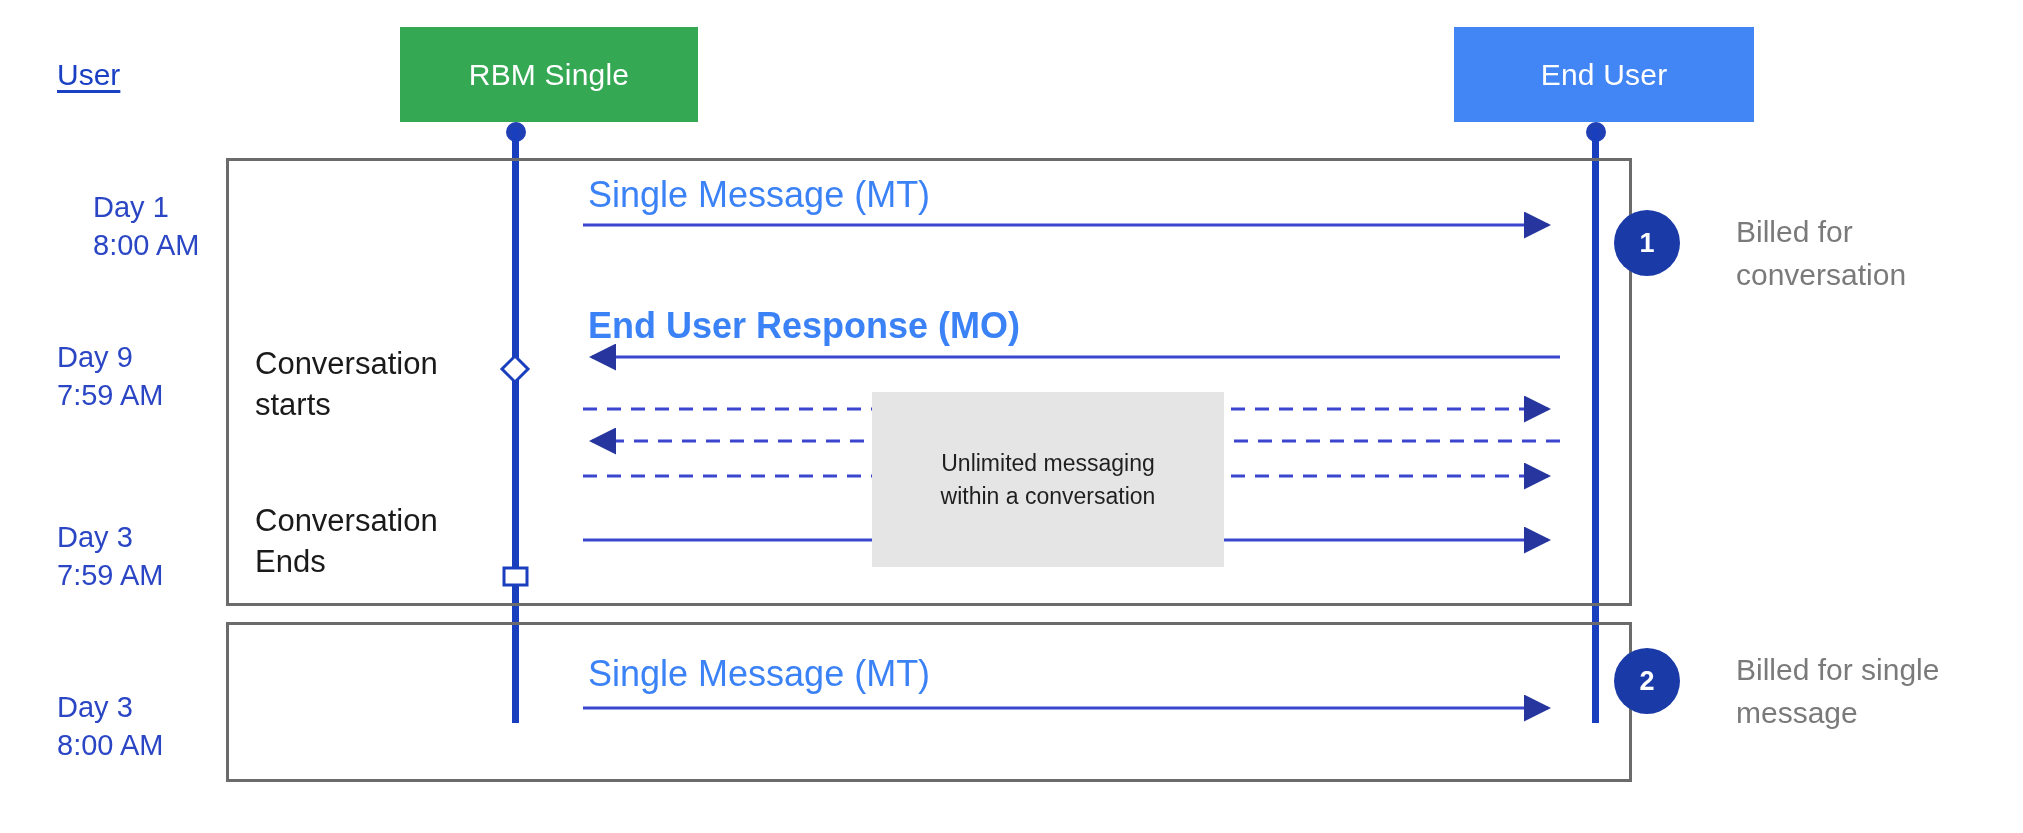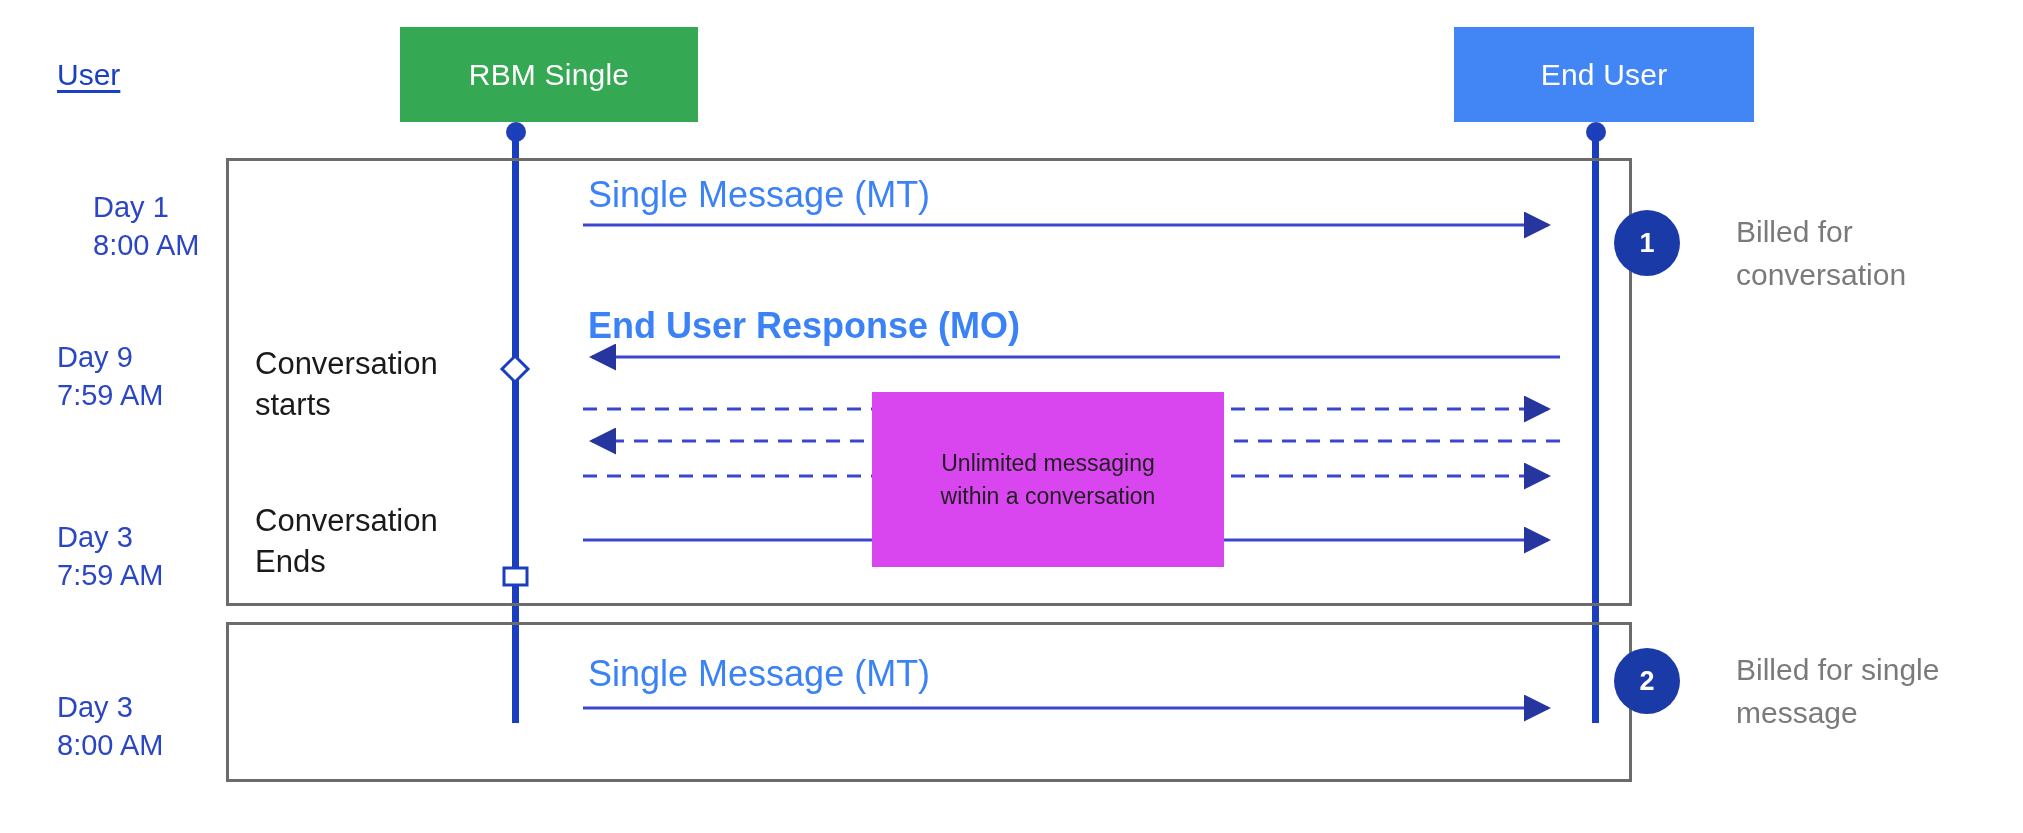--- a/index.html
+++ b/index.html
@@ -11,21 +11,21 @@
   .lifeline{background:#1a3fbe;}
   .lifeline-dot{border-radius:50%;background:#1f3fb5;}
 
   .frame{border:3px solid #6b6b6b;box-sizing:border-box;background:transparent;}
 
   .time-link{color:#1a41c4;font-size:30px;text-decoration:underline;text-underline-offset:5px;}
   .time-label{color:#2b46c4;font-size:29px;line-height:38px;white-space:pre-line;}
   .stage-label{color:#1a1a1a;font-size:31px;line-height:41px;white-space:pre-line;}
   .msg-label{color:#3b82f6;font-size:36px;white-space:nowrap;}
 
-  .note-box{background:#d946ef;display:flex;flex-direction:column;align-items:center;justify-content:center;}
+  .note-box{background:#e5e5e5;display:flex;flex-direction:column;align-items:center;justify-content:center;}
   .note-text{color:#1f1f1f;font-size:23px;line-height:33px;text-align:center;white-space:pre-line;}
 
   .badge{border-radius:50%;background:#1a3aa8;color:#fff;display:flex;align-items:center;justify-content:center;font-size:27px;font-weight:bold;}
   .billed{color:#7a7a7a;font-size:30px;line-height:43px;white-space:pre-line;}
 
   svg.arrows{position:absolute;left:0;top:0;width:2023px;height:833px;overflow:visible;}
 </style>
 </head>
 <body>
 

